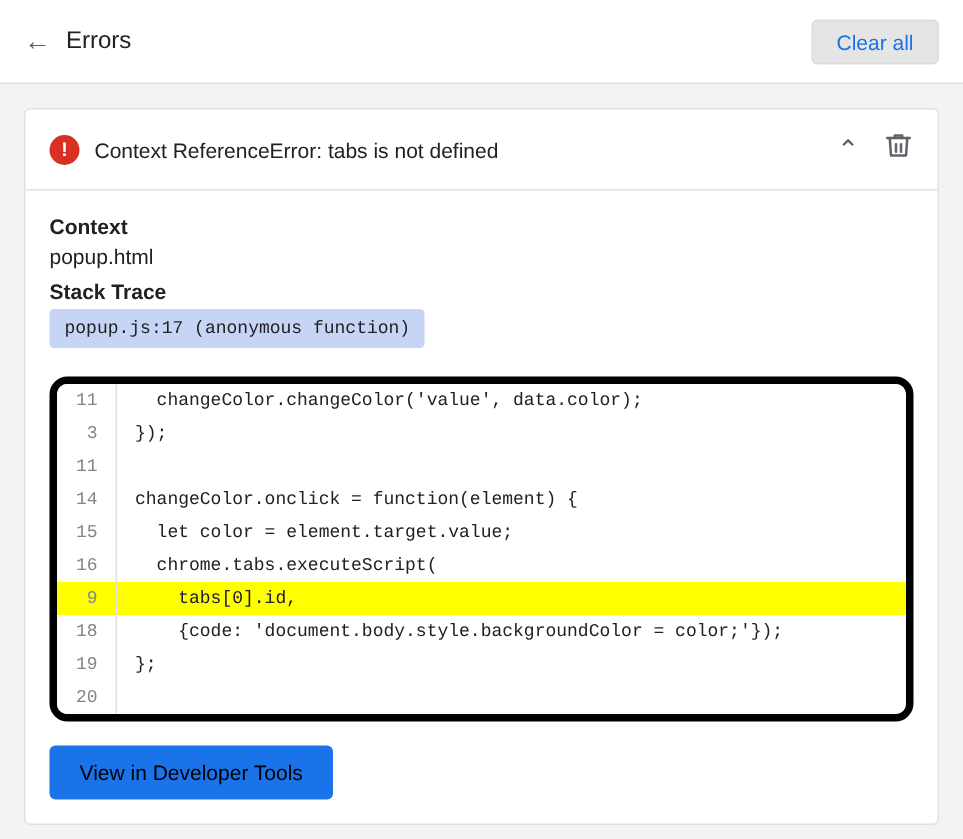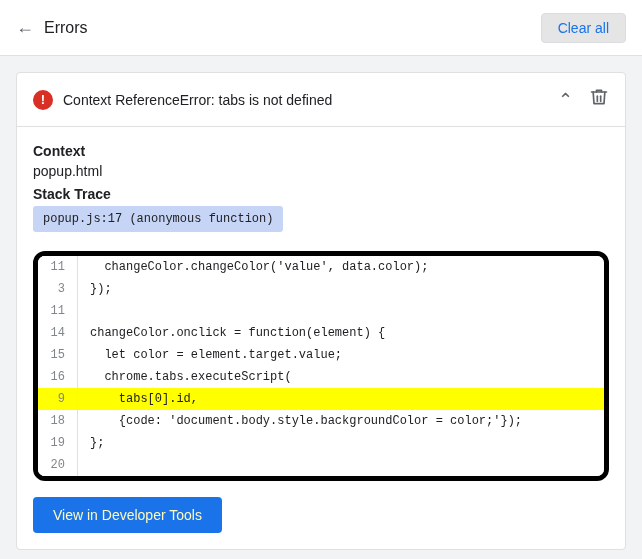--- a/index.html
+++ b/index.html
@@ -190,21 +190,21 @@
       background: #f1f1f1;
     }
     .code-scroll::-webkit-scrollbar-thumb {
       background: #c1c1c1;
       border-radius: 4px;
     }
 
     
     .footer-btn {
       background: #1a73e8;
-      color: #fef9c3;
+      color: #000000;
       font-size: 14px;
       font-weight: 500;
       border: none;
       border-radius: 4px;
       padding: 10px 20px;
       cursor: pointer;
       display: block;
       margin: 8px 0 16px 16px;
     }
   </style>

